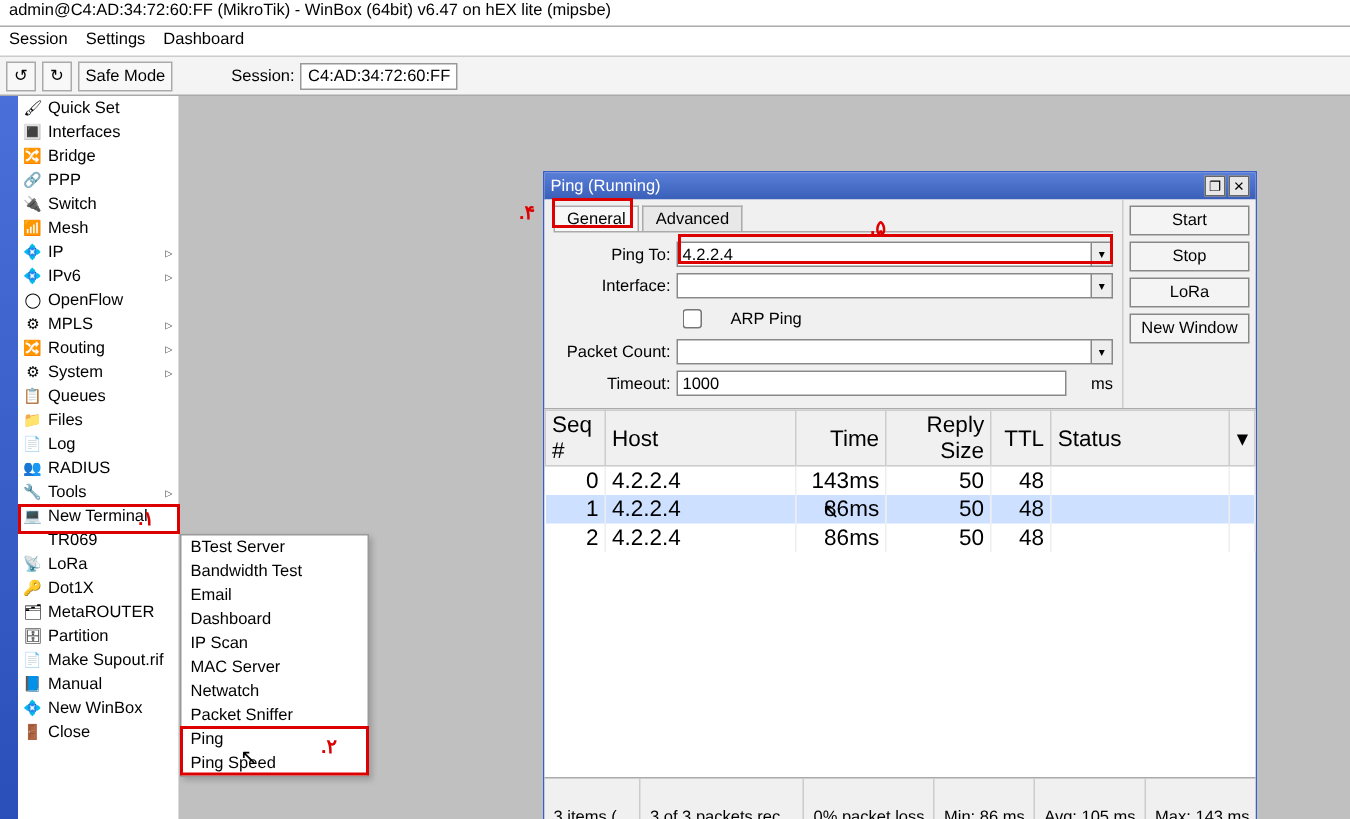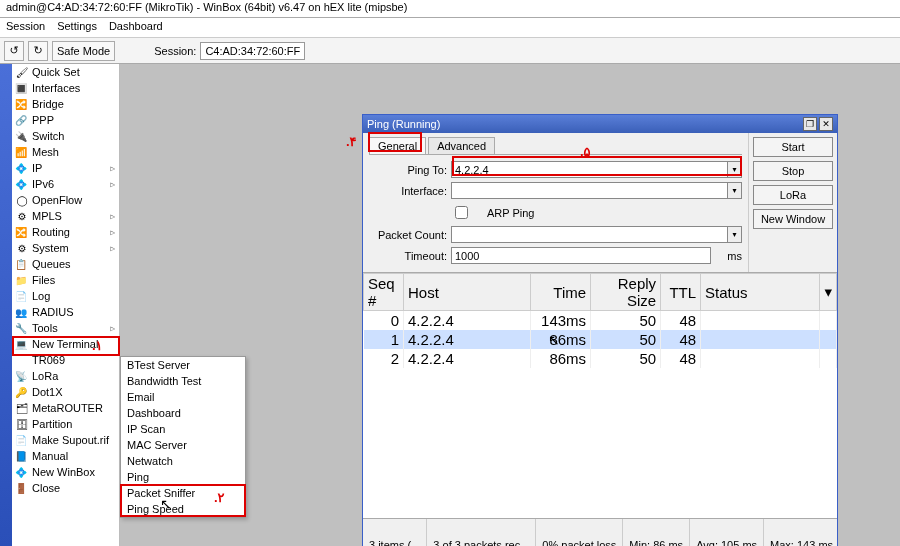--- a/index.html
+++ b/index.html
@@ -435,22 +435,22 @@
     </div>
 
   <div class="submenu" id="submenu">
       <div class="sub-item">BTest Server</div>
       <div class="sub-item">Bandwidth Test</div>
       <div class="sub-item">Email</div>
       <div class="sub-item">Dashboard</div>
       <div class="sub-item">IP Scan</div>
       <div class="sub-item">MAC Server</div>
       <div class="sub-item">Netwatch</div>
+      <div class="sub-item">Packet Sniffer</div>
       <div class="sub-item">Ping</div>
-      <div class="sub-item">Packet Sniffer</div>
       <div class="sub-item">Ping Speed</div>
     </div>
 
   <span class="annot" style="left:92px; top:274px">.۱</span>
   <div class="redbox" style="left:12px; top:272px; width:108px; height:20px"></div>
 
   <span class="annot" style="left:214px; top:426px">.۲</span>
   <div class="redbox" style="left:120px; top:420px; width:126px; height:33px"></div>
 
   <div class="pingwin">

